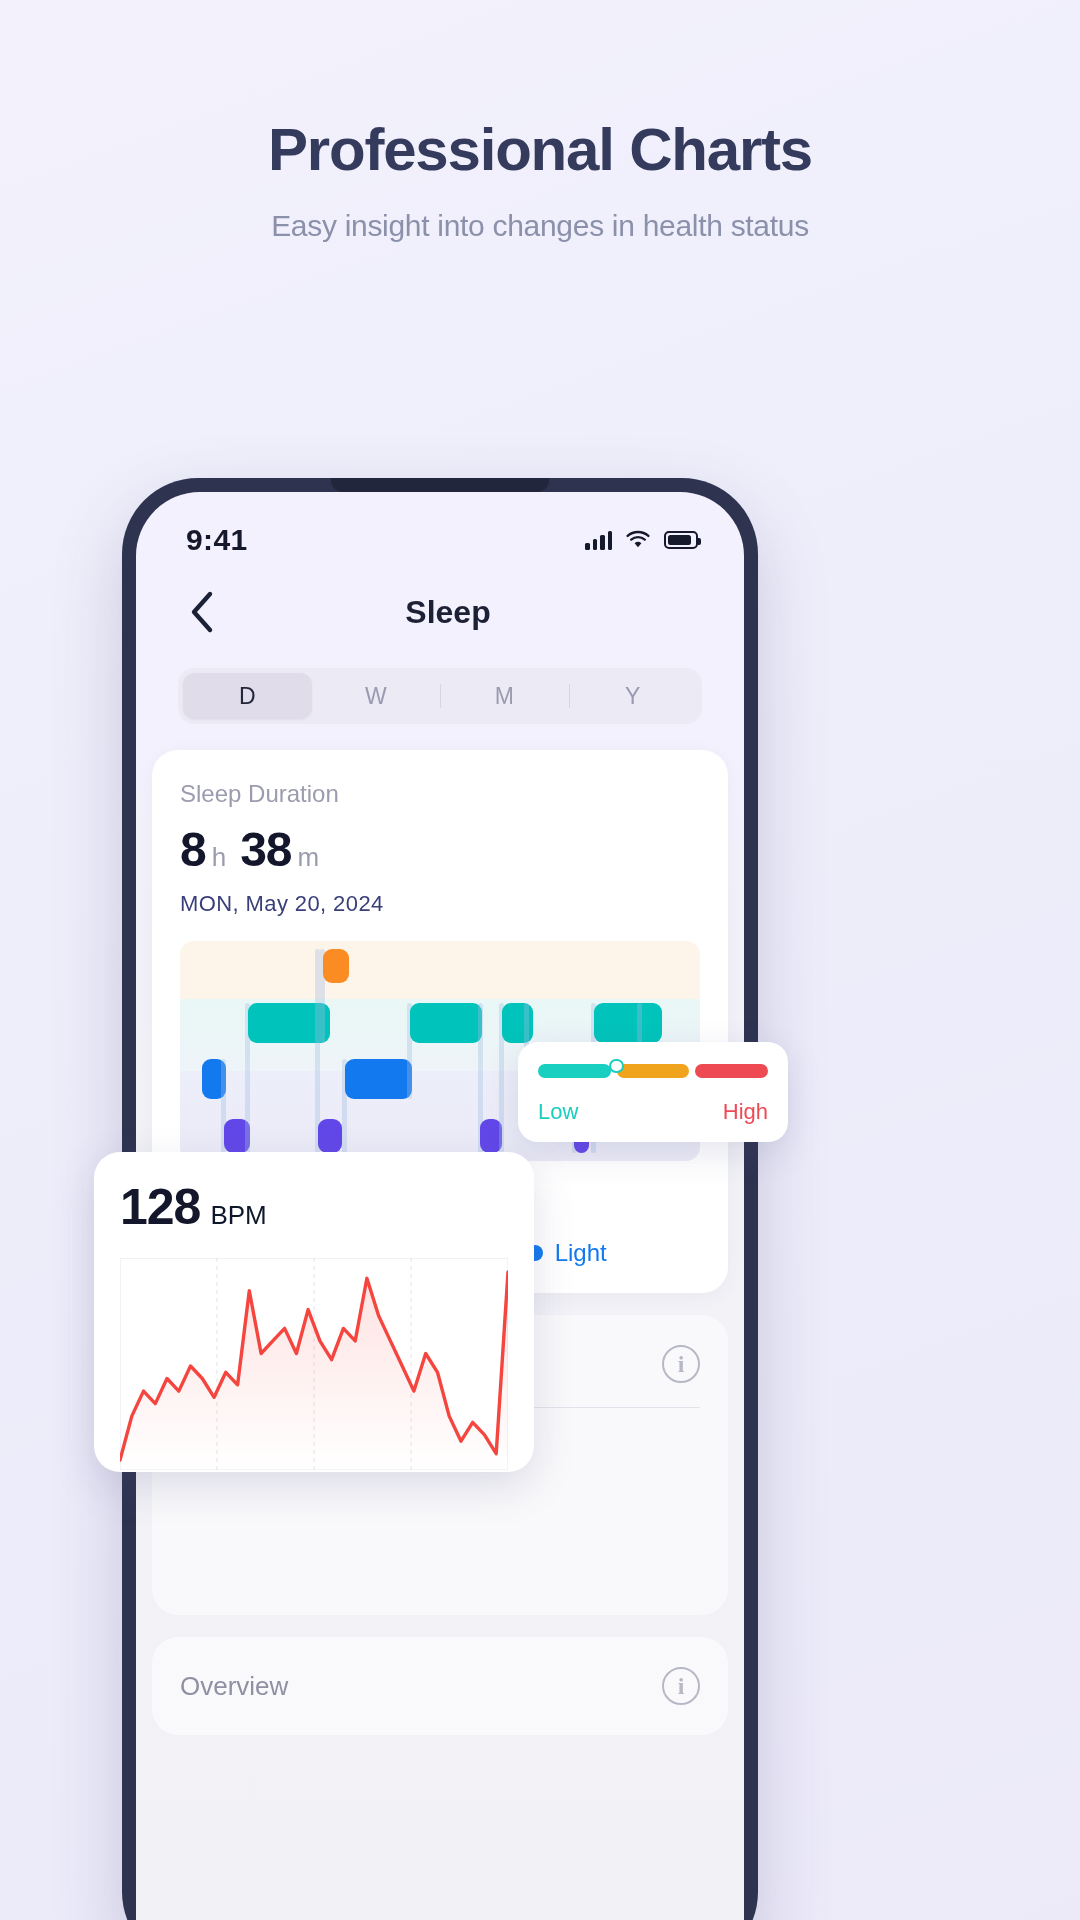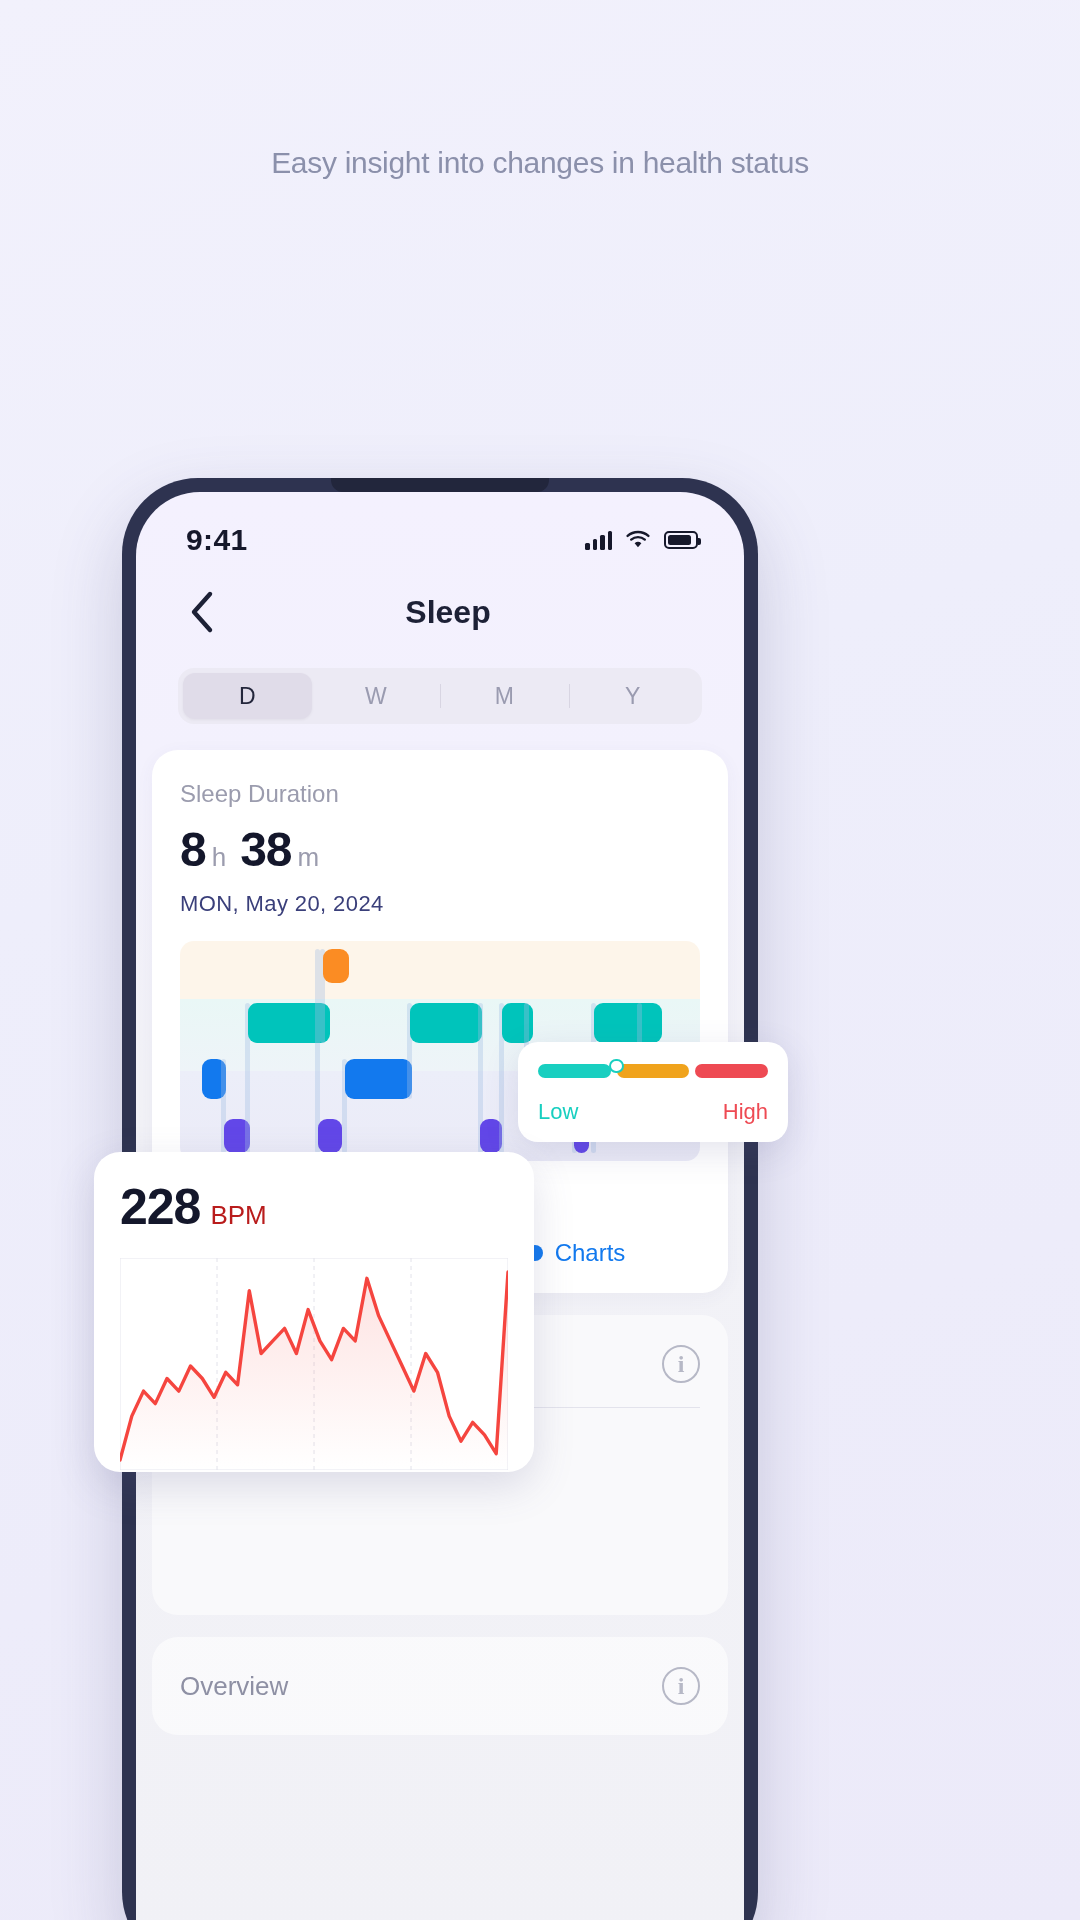--- a/index.html
+++ b/index.html
@@ -168,34 +168,35 @@
 
   
   .float-hr {
     position:absolute; left:94px; top:1152px; width:440px; height:320px;
     background:#fff; border-radius:26px; box-shadow:0 14px 40px rgba(90,90,140,.18);
     padding:26px 26px 0;
   }
   .hr-top { display:flex; align-items:center; justify-content:space-between; }
   .hr-val { display:flex; align-items:baseline; }
   .hr-num { font-size:50px; font-weight:bold; color:#14172b; letter-spacing:-1px;}
-  .hr-bpm { font-size:26px; color:#b91c1c; margin-left:10px; }
+  .hr-bpm { font-size:26px; color:#0f172a; margin-left:10px; }
   .hr-right { display:flex; align-items:center; gap:14px; }
   .hr-label { font-size:28px; color:#f5453f; }
   .hr-badge {
     width:44px;height:44px;border-radius:50%; background:#f5453f;
     display:flex; align-items:center; justify-content:center;
   }
   .hr-plot { margin-top:22px; position:relative; height:212px; }
   .hr-plot svg{ display:block; }
 </style>
 </head>
 <body>
 
 <div class="promo-head">
+  <div class="promo-title">Professional Charts</div>
   <div class="promo-sub">Easy insight into changes in health status</div>
 </div>
 
 <div class="phone-wrap">
   <div class="phone-frame"></div>
   <div class="notch"></div>
 
   <div class="phone-screen">
 
     <div class="statusbar">
@@ -294,21 +295,21 @@
         <div class="lg awake">
           <b></b>
           <span>Awake</span>
         </div>
         <div class="lg rem">
           <b></b>
           <span>REM</span>
         </div>
         <div class="lg light">
           <b></b>
-          <span>Charts</span>
+          <span>Light</span>
         </div>
       </div>
     </div>
 
     <div class="ghost-card">
       <div class="ghost-row">
         <span class="ghost-title"></span>
         <span class="info-ic">i</span>
       </div>
       <div class="ghost-div"></div>
@@ -335,21 +336,21 @@
   </div>
   <div class="lh-labels">
     <span class="lo">Low</span>
     <span class="hi">High</span>
   </div>
 </div>
 
 <div class="float-hr">
   <div class="hr-top">
     <div class="hr-val">
-      <span class="hr-num">228</span>
+      <span class="hr-num">128</span>
       <span class="hr-bpm">BPM</span>
     </div>
   </div>
   <div class="hr-plot" id="hrplot">
       <svg width="388" height="212" viewBox="0 0 388 212">
       <defs>
           <linearGradient id="hrg" x1="0" y1="0" x2="0" y2="1">
         <stop offset="0%" stop-color="#f5453f" stop-opacity=".16"></stop>
         <stop offset="100%" stop-color="#f5453f" stop-opacity="0"></stop>
       </linearGradient>

